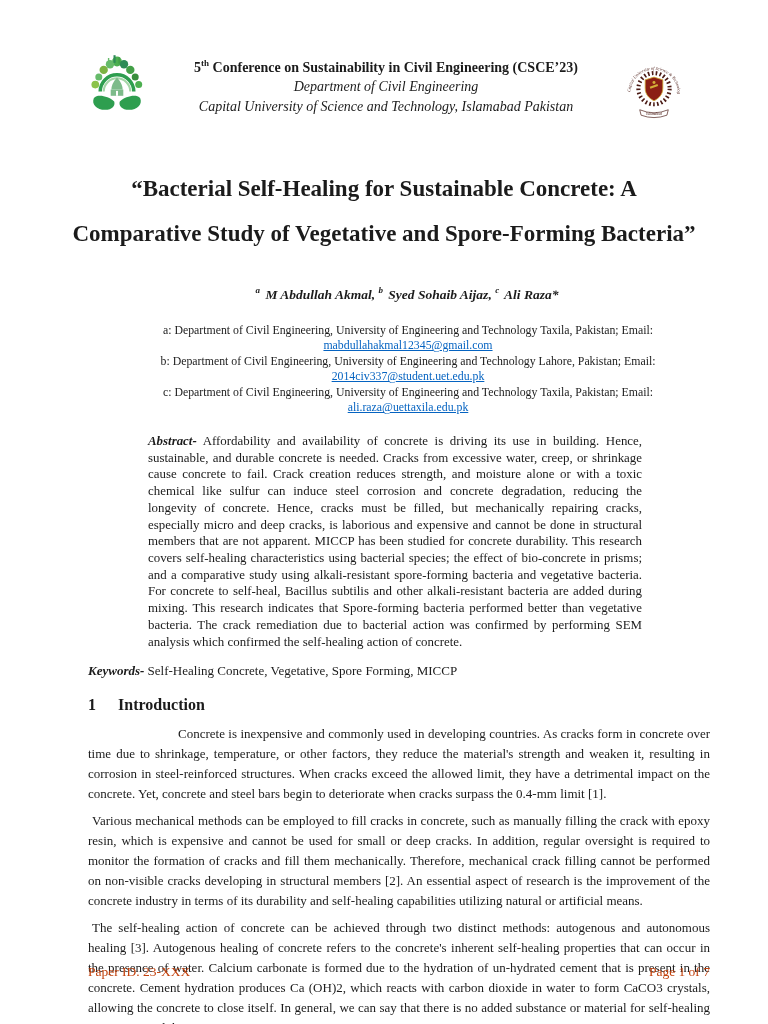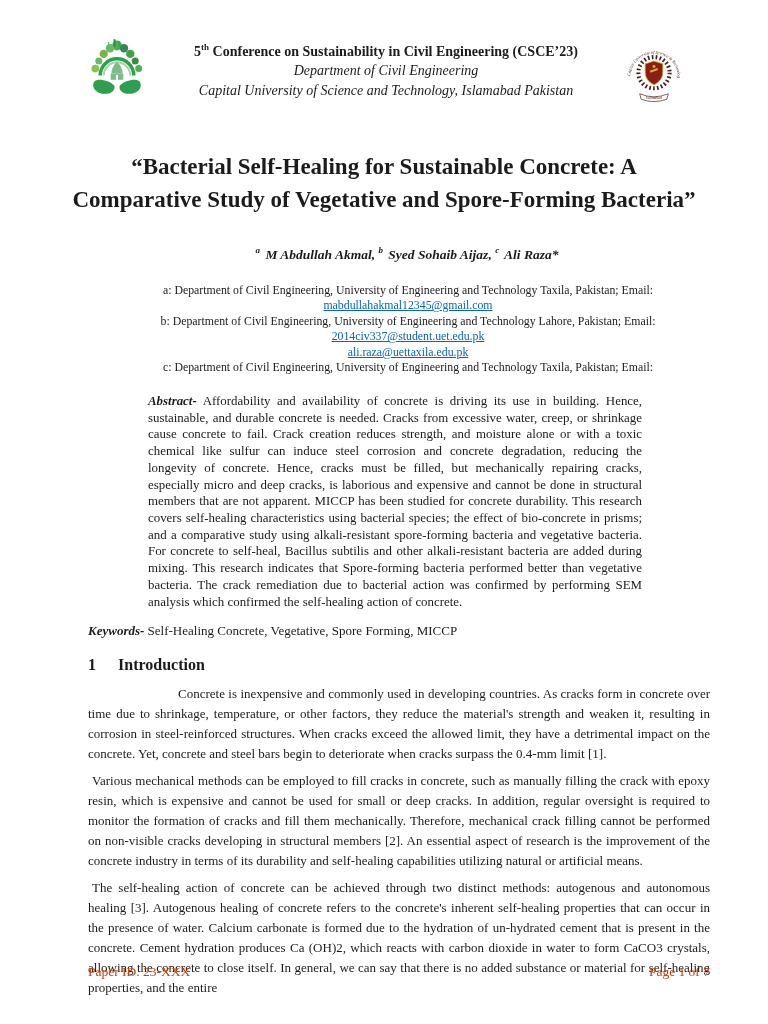--- a/index.html
+++ b/index.html
@@ -11,42 +11,42 @@
     font-family:"Liberation Serif", serif;
     color:#1b1b1b;
     overflow:hidden;
   }
 
   
   .header {
     display:flex;
     align-items:flex-start;
     justify-content:space-between;
-    padding:32px 80px 0 82px;
+    padding:48px 80px 0 82px;
   }
   .logo { flex:0 0 auto; }
   .logo-left  { width:70px; height:76px; }
   .logo-right { width:68px; height:80px; }
   .header-text {
     flex:1 1 auto;
     text-align:center;
     padding-top:6px;
     font-size:14px;
     line-height:19.5px;
   }
   .hline1 { font-weight:bold; }
   .hline1 sup { font-size:9px; font-weight:bold; }
   .hline2, .hline3 { font-style:italic; }
 
   
   .paper-title {
     margin:38px 70px 0;
     text-align:center;
     font-size:23px;
-    line-height:33px;
+    line-height:45px;
     font-weight:bold;
   }
   .authors-line {
     margin-top:29px;
     text-align:center;
     font-size:13.5px;
     font-weight:bold;
     font-style:italic;
     padding-left:46px;
   }
@@ -180,22 +180,22 @@
   <div class="affiliations">
     <div class="aff">
       <div>a: Department of Civil Engineering, University of Engineering and Technology Taxila, Pakistan; Email:</div>
       <div><a class="email" href="#">mabdullahakmal12345@gmail.com</a></div>
     </div>
     <div class="aff">
       <div>b: Department of Civil Engineering, University of Engineering and Technology Lahore, Pakistan; Email:</div>
       <div><a class="email" href="#">2014civ337@student.uet.edu.pk</a></div>
     </div>
     <div class="aff">
+      <div>c: Department of Civil Engineering, University of Engineering and Technology Taxila, Pakistan; Email:</div>
       <div><a class="email" href="#">ali.raza@uettaxila.edu.pk</a></div>
-      <div>c: Department of Civil Engineering, University of Engineering and Technology Taxila, Pakistan; Email:</div>
     </div>
   </div>
 
   <div class="abstract">
     <span class="abs-label">Abstract-</span><span> Affordability and availability of concrete is driving its use in building. Hence, sustainable, and durable concrete is needed. Cracks from excessive water, creep, or shrinkage cause concrete to fail. Crack creation reduces strength, and moisture alone or with a toxic chemical like sulfur can induce steel corrosion and concrete degradation, reducing the longevity of concrete. Hence, cracks must be filled, but mechanically repairing cracks, especially micro and deep cracks, is laborious and expensive and cannot be done in structural members that are not apparent. MICCP has been studied for concrete durability. This research covers self-healing characteristics using bacterial species; the effect of bio-concrete in prisms; and a comparative study using alkali-resistant spore-forming bacteria and vegetative bacteria. For concrete to self-heal, Bacillus subtilis and other alkali-resistant bacteria are added during mixing. This research indicates that Spore-forming bacteria performed better than vegetative bacteria. The crack remediation due to bacterial action was confirmed by performing SEM analysis which confirmed the self-healing action of concrete.</span>
   </div>
 
   <div class="keywords">
     <span class="kw-label">Keywords-</span><span> Self-Healing Concrete, Vegetative, Spore Forming, MICCP</span>
   </div>

